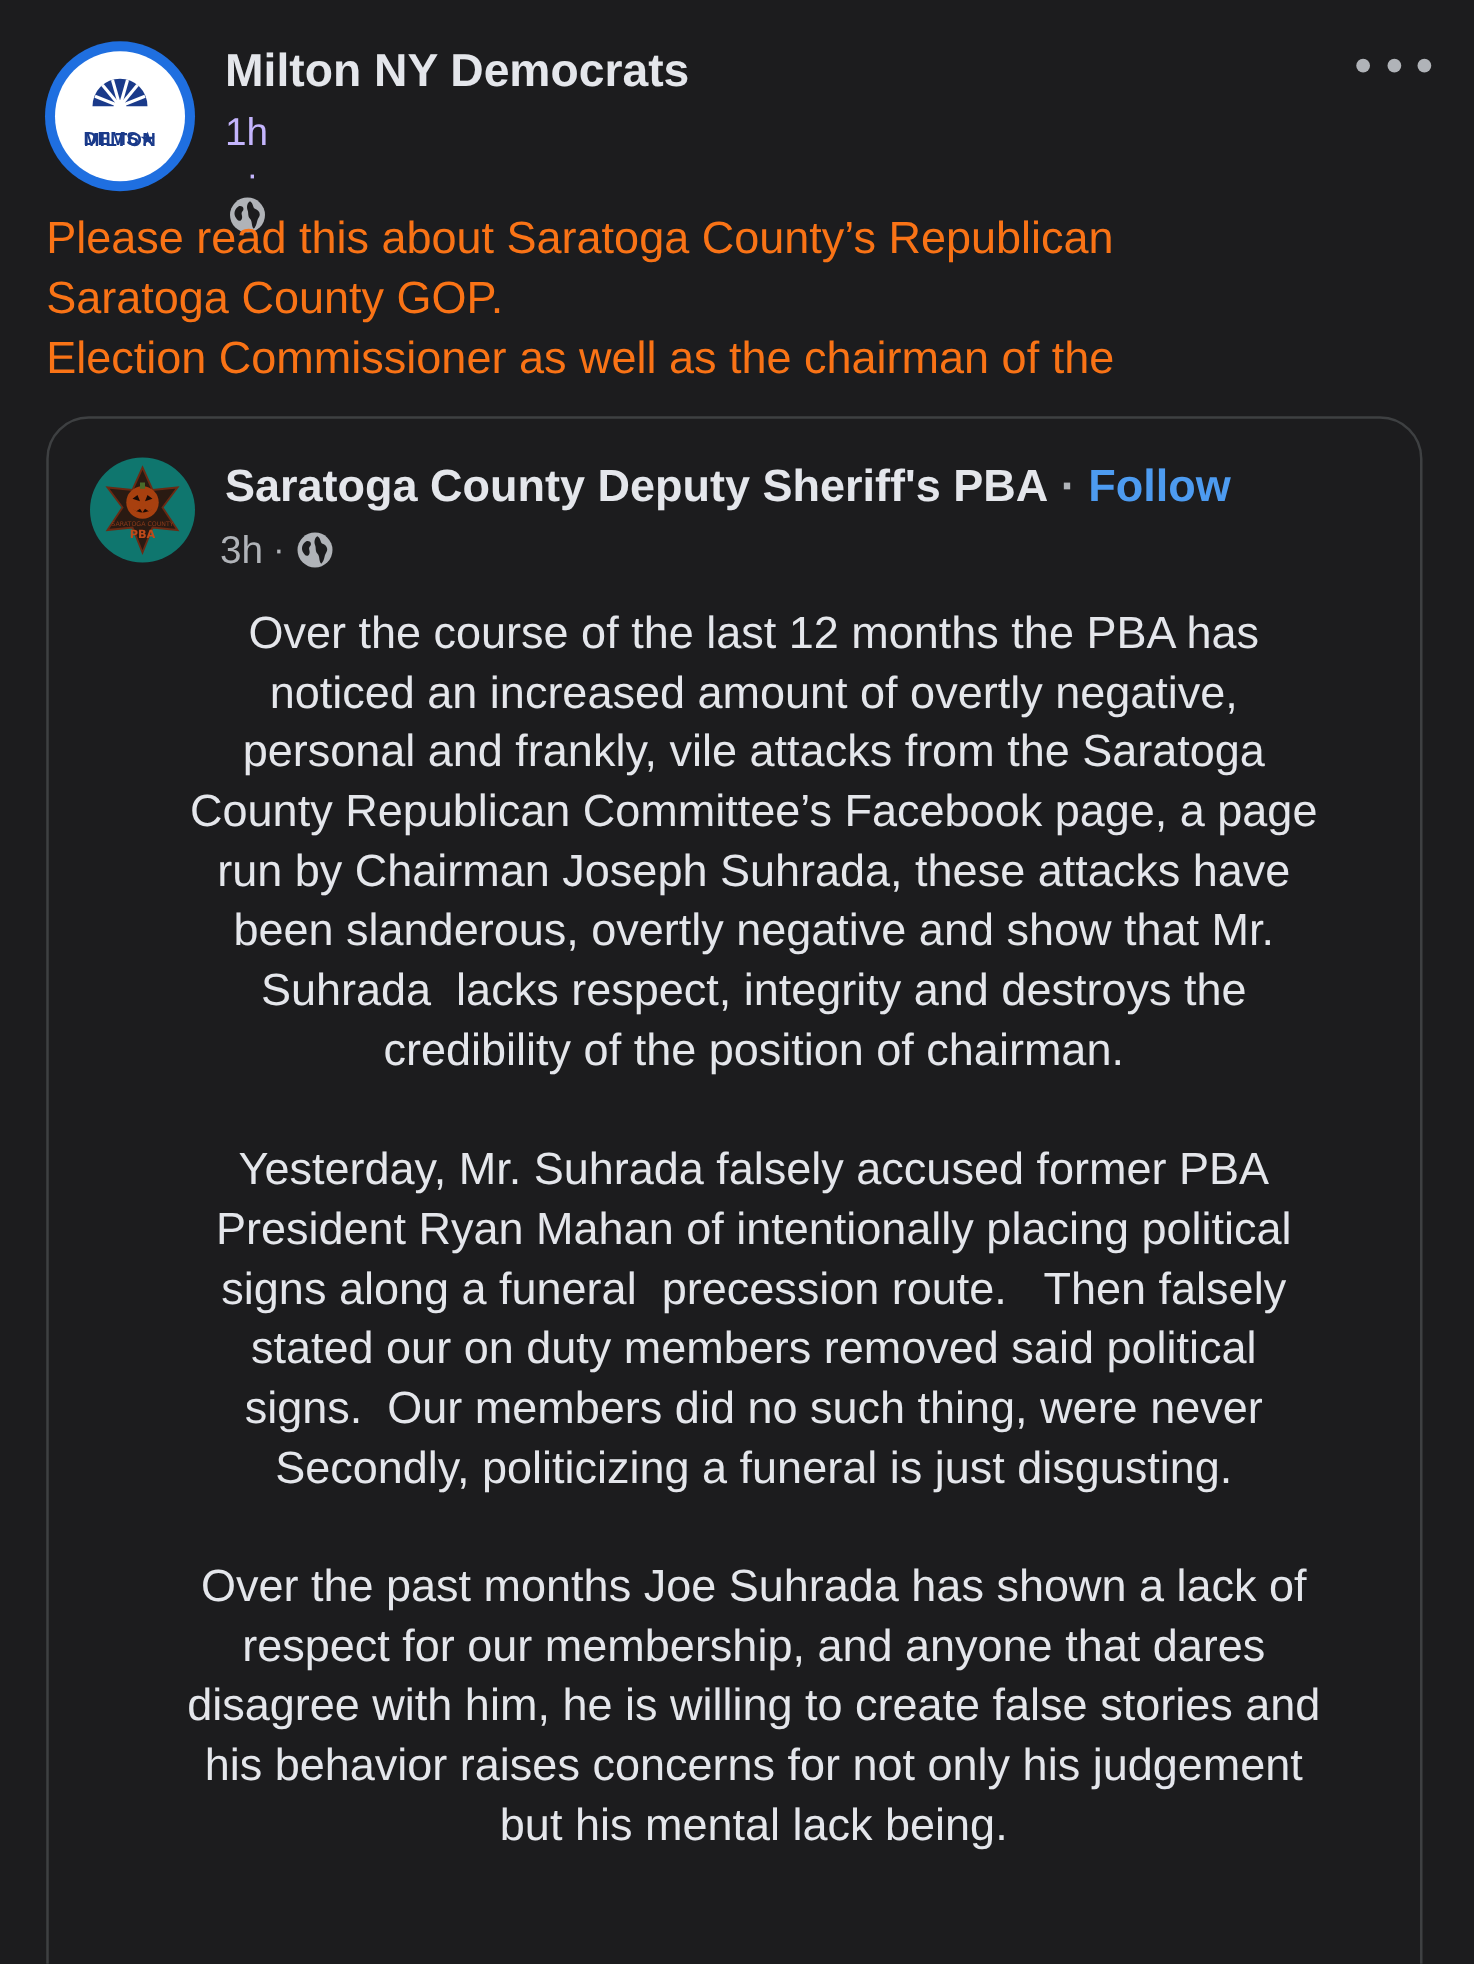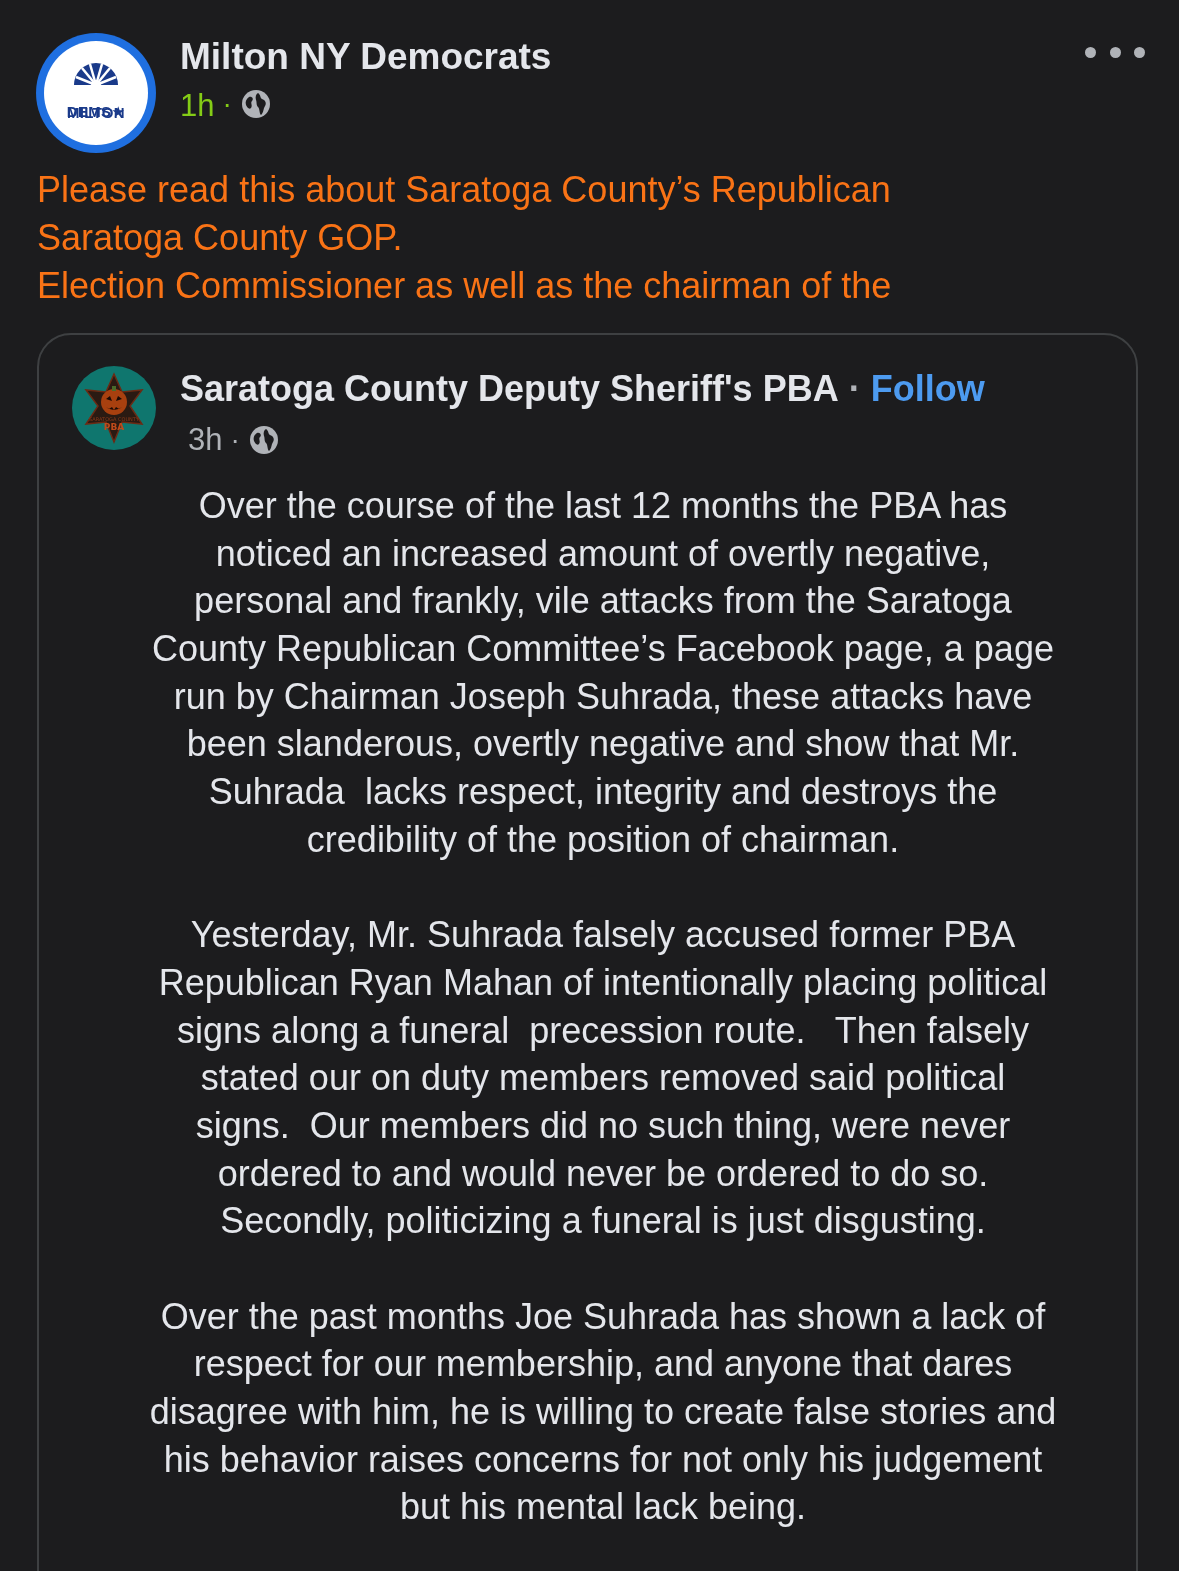--- a/index.html
+++ b/index.html
@@ -54,24 +54,25 @@
       left: 180px; top: 36px;
       font-size: 37px;
       font-weight: bold;
       color: #e4e6eb;
       white-space: nowrap;
     }
     .meta {
       position: absolute;
       left: 180px; top: 88px;
       font-size: 31px;
-      color: #84cc16;
+      color: #c4b5fd;
       display: flex;
-      align-items: flex-start;
-      white-space: nowrap;
+      align-items: flex-end;
+      white-space: nowrap;
+      flex-direction: column;
     }
     .meta .dot { margin: 0 8px; font-size: 28px; }
     .globe { width: 32px; height: 32px; display: inline-block; }
     .more {
       position: absolute;
       left: 1085px; top: 40px;
       width: 60px; height: 24px;
       display: flex; align-items: center; justify-content: space-between;
       cursor: pointer;
     }
@@ -109,21 +110,21 @@
       left: 180px; top: 368px;
       font-size: 36px;
       font-weight: bold;
       color: #e4e6eb;
       white-space: nowrap;
     }
     .shared-name .sep { color: #b0b3b8; font-weight: bold; margin: 0 10px; }
     .shared-name .follow { color: #4d9bf0; cursor: pointer; }
     .shared-meta {
       position: absolute;
-      left: 188px; top: 422px;
+      left: 176px; top: 422px;
       font-size: 31px;
       color: #b0b3b8;
       display: flex;
       align-items: center;
       white-space: nowrap;
       text-align: center;
     }
     .shared-meta .dot { margin: 0 8px; font-size: 28px; }
     .body-text {
       position: absolute;
@@ -215,25 +216,24 @@
   <div class="line">Over the course of the last 12 months the PBA has</div>
   <div class="line">noticed an increased amount of overtly negative,</div>
   <div class="line">personal and frankly, vile attacks from the Saratoga</div>
   <div class="line">County Republican Committee’s Facebook page, a page</div>
   <div class="line">run by Chairman Joseph Suhrada, these attacks have</div>
   <div class="line">been slanderous, overtly negative and show that Mr.</div>
   <div class="line">Suhrada  lacks respect, integrity and destroys the</div>
   <div class="line">credibility of the position of chairman.</div>
   <div class="gap"></div>
   <div class="line">Yesterday, Mr. Suhrada falsely accused former PBA</div>
-  <div class="line">Republican Ryan Mahan of intentionally placing political</div>
+  <div class="line">President Ryan Mahan of intentionally placing political</div>
   <div class="line">signs along a funeral  precession route.   Then falsely</div>
   <div class="line">stated our on duty members removed said political</div>
   <div class="line">signs.  Our members did no such thing, were never</div>
-  <div class="line">ordered to and would never be ordered to do so.</div>
   <div class="line">Secondly, politicizing a funeral is just disgusting.</div>
   <div class="gap"></div>
   <div class="line">Over the past months Joe Suhrada has shown a lack of</div>
   <div class="line">respect for our membership, and anyone that dares</div>
   <div class="line">disagree with him, he is willing to create false stories and</div>
   <div class="line">his behavior raises concerns for not only his judgement</div>
   <div class="line">but his mental lack being.</div>
 </div>
 
 </body></html>

